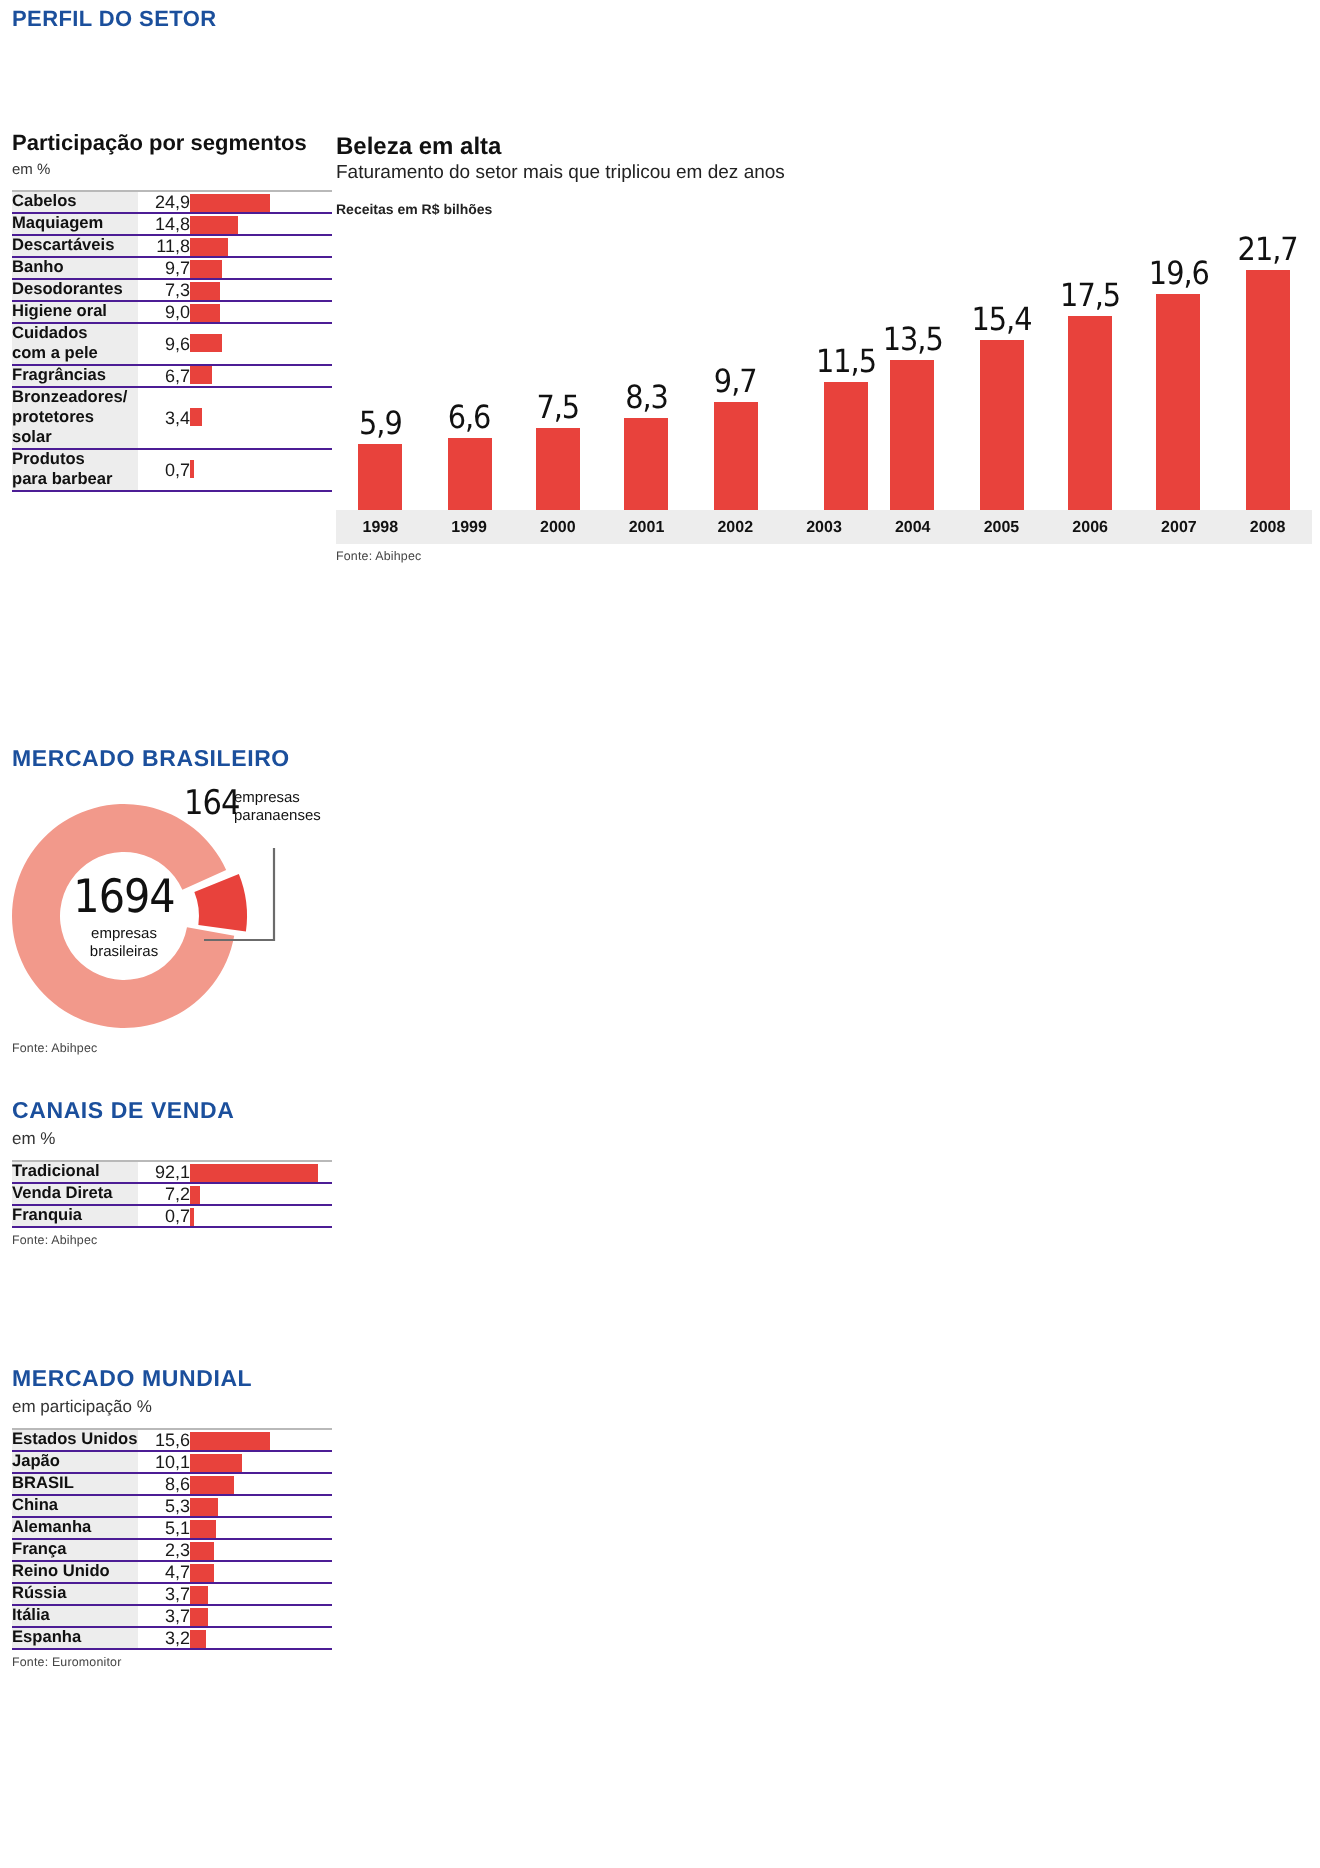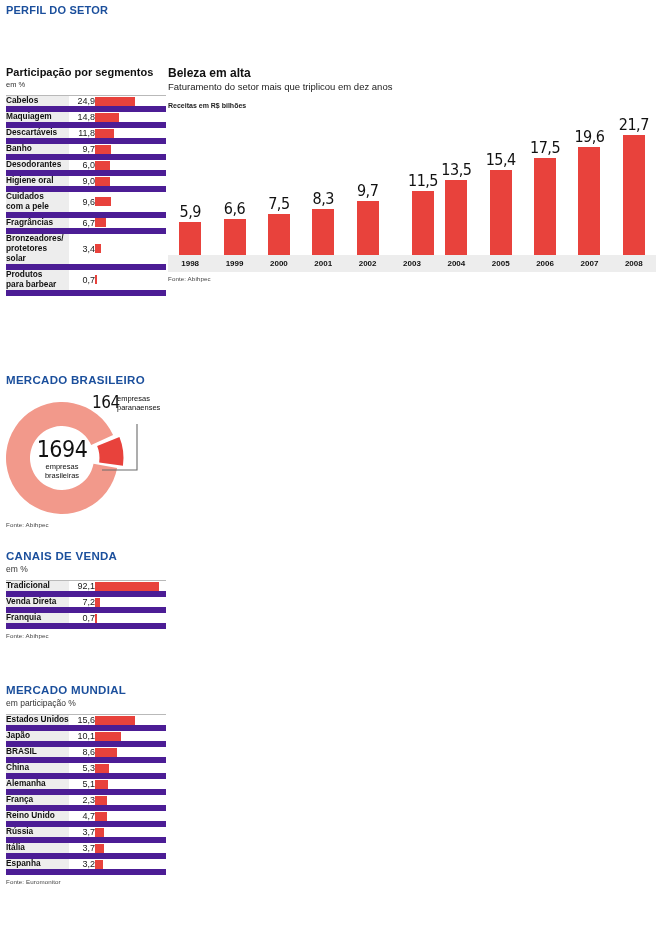--- a/index.html
+++ b/index.html
@@ -38,21 +38,21 @@
   .sec-sub { font-size: 8.5px; color: #333; margin-top: 2px; }
   .fonte { font-size: 6.2px; color: #444; margin-top: 3px; letter-spacing: .1px; }
 
   
   #left-col { position: absolute; left: 6px; top: 66px; width: 160px; }
 
   .panel-title { font-size: 11px; font-weight: bold; color: #111; }
   .panel-sub { font-size: 7.5px; color: #333; margin-top: 2px; }
 
   table.dtable { width: 100%; border-collapse: collapse; margin-top: 6px; }
-  table.dtable tr { border-bottom: 6px solid #4c1d95; }
+  table.dtable tr { border-bottom: 1px solid #4c1d95; }
   table.dtable tr:first-child { border-top: 1px solid #b9b9b9; }
   table.dtable td { vertical-align: middle; padding: 0; }
   td.lbl {
     background: #ededed;
     font-size: 8.3px;
     font-weight: bold;
     color: #111;
     padding: 4px 4px 4px 5px;
     line-height: 1.2;
     white-space: pre-line;
@@ -173,21 +173,21 @@
         </tr>
         <tr>
           <td class="lbl">Banho</td>
           <td class="val">9,7</td>
           <td class="barcell">
             <span class="bar" style="width: 15.714px;"></span>
           </td>
         </tr>
         <tr>
           <td class="lbl">Desodorantes</td>
-          <td class="val">6,0</td>
+          <td class="val">7,3</td>
           <td class="barcell">
             <span class="bar" style="width: 15.066px;"></span>
           </td>
         </tr>
         <tr>
           <td class="lbl">Higiene oral</td>
           <td class="val">9,0</td>
           <td class="barcell">
             <span class="bar" style="width: 14.58px;"></span>
           </td>

